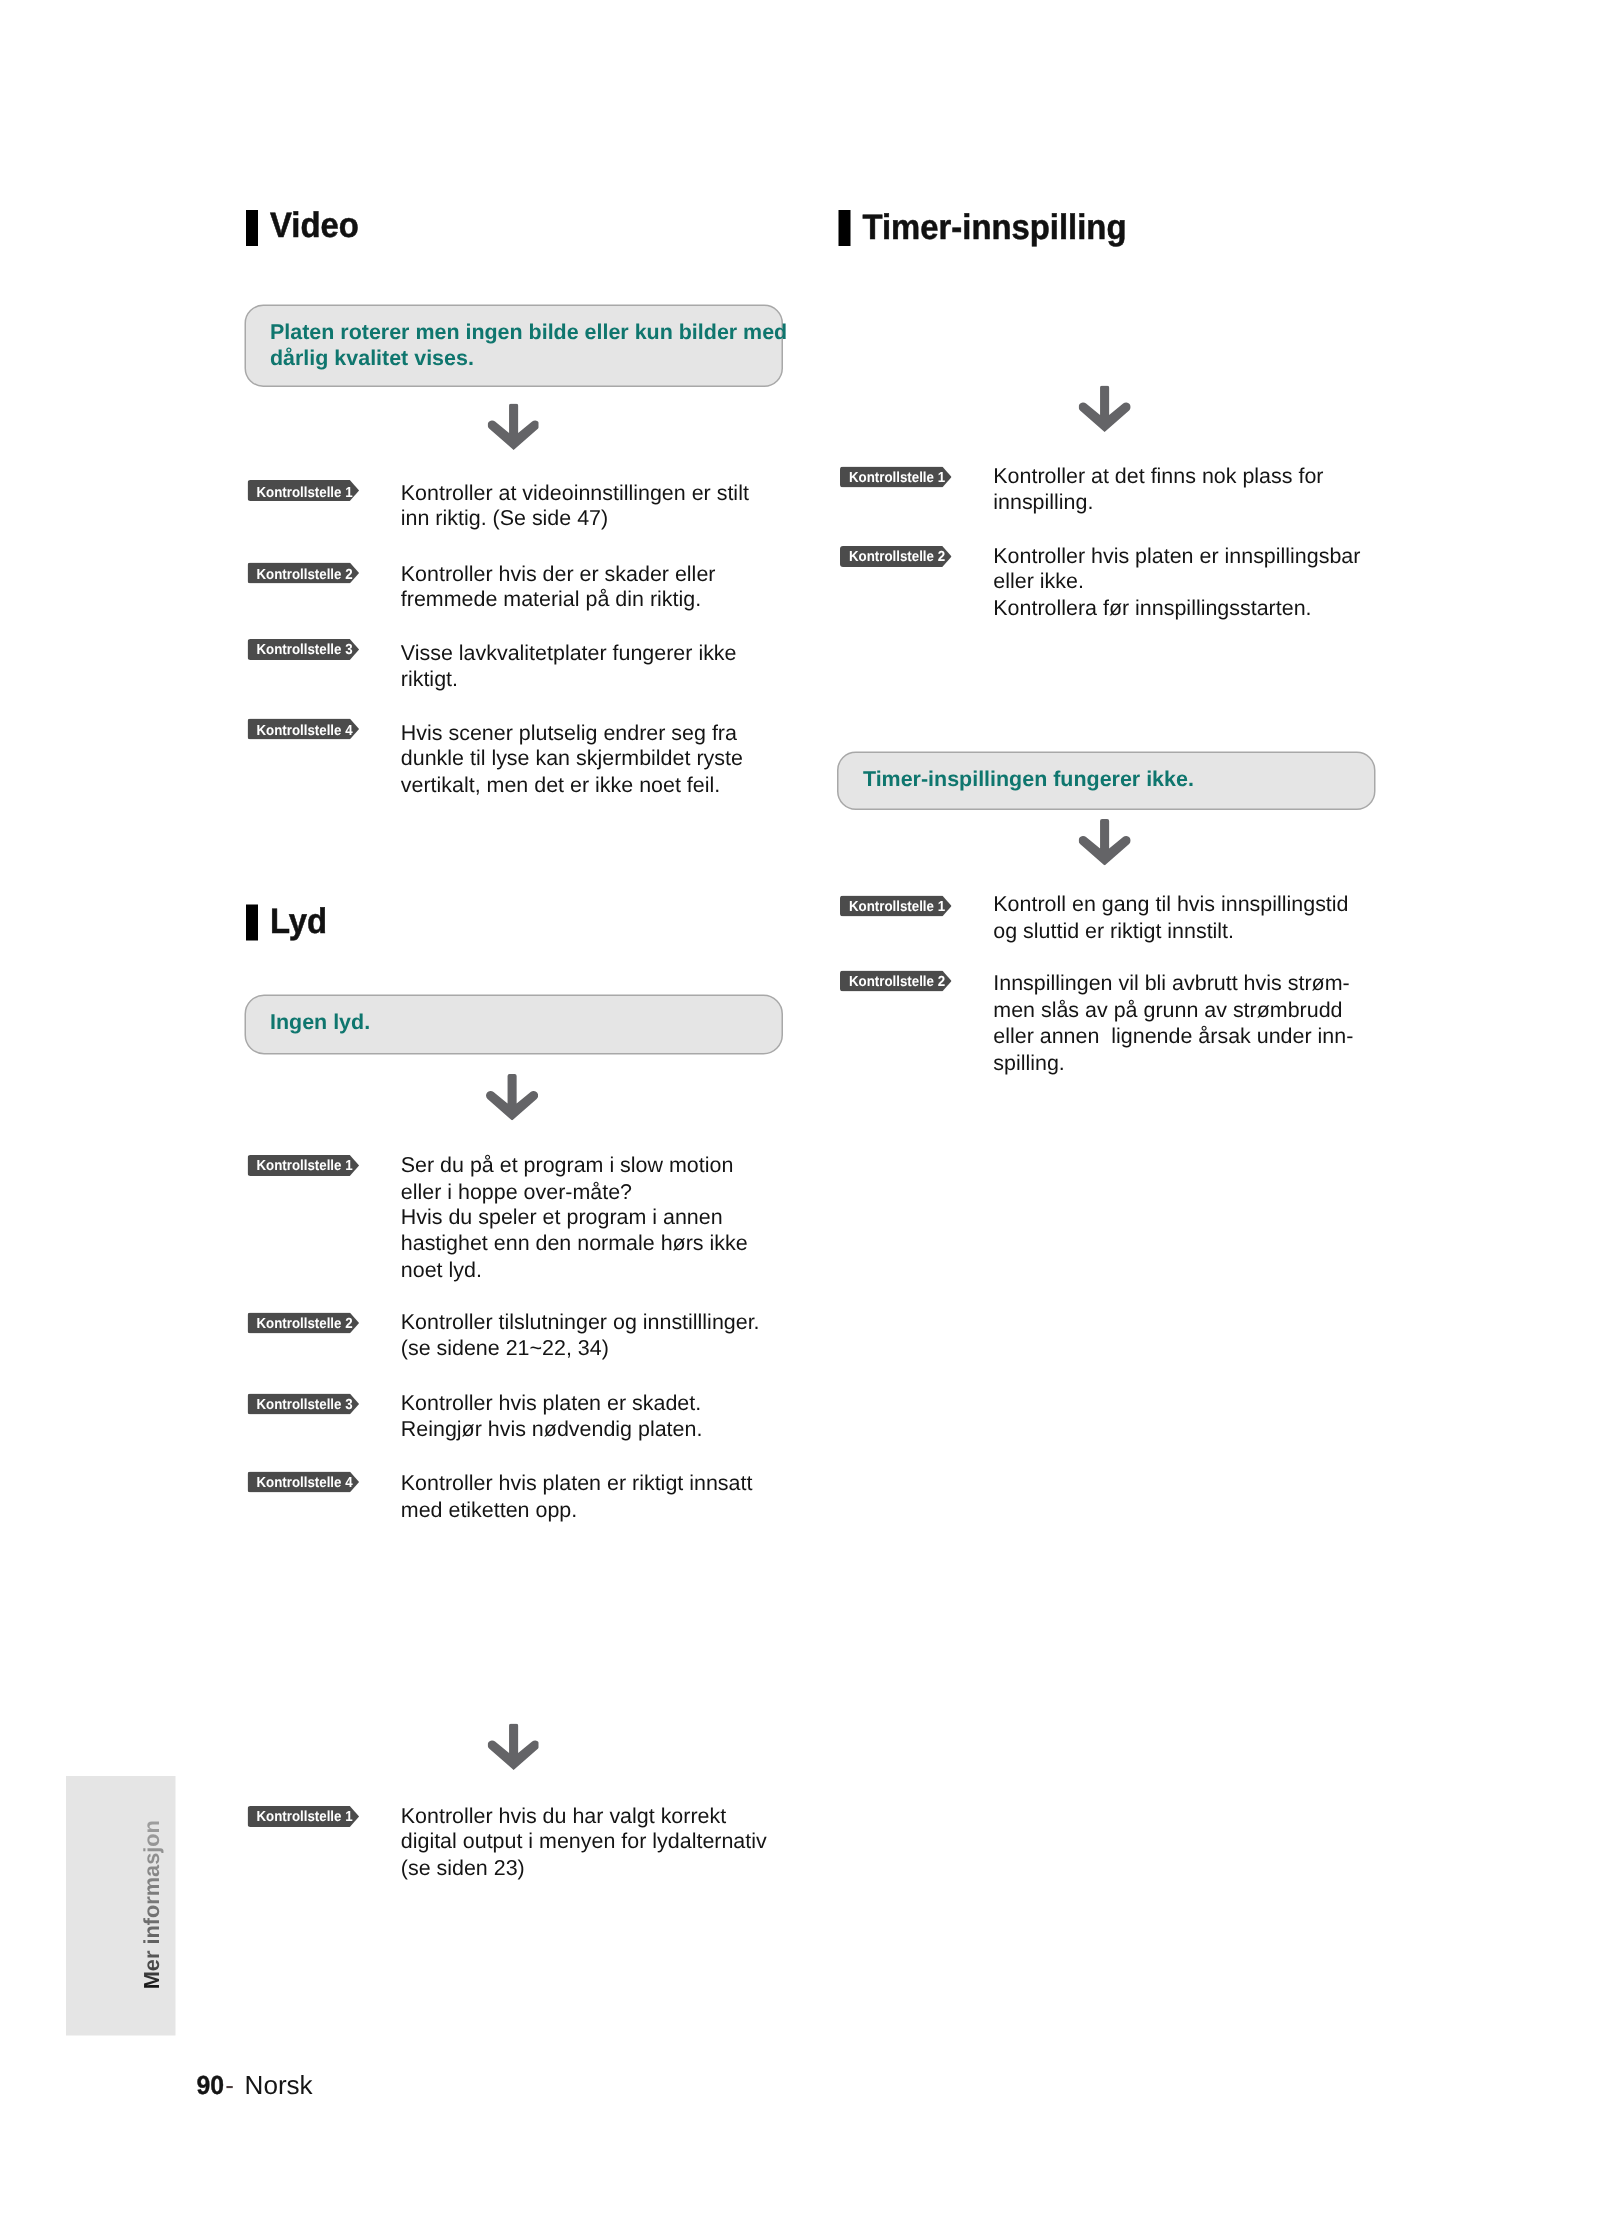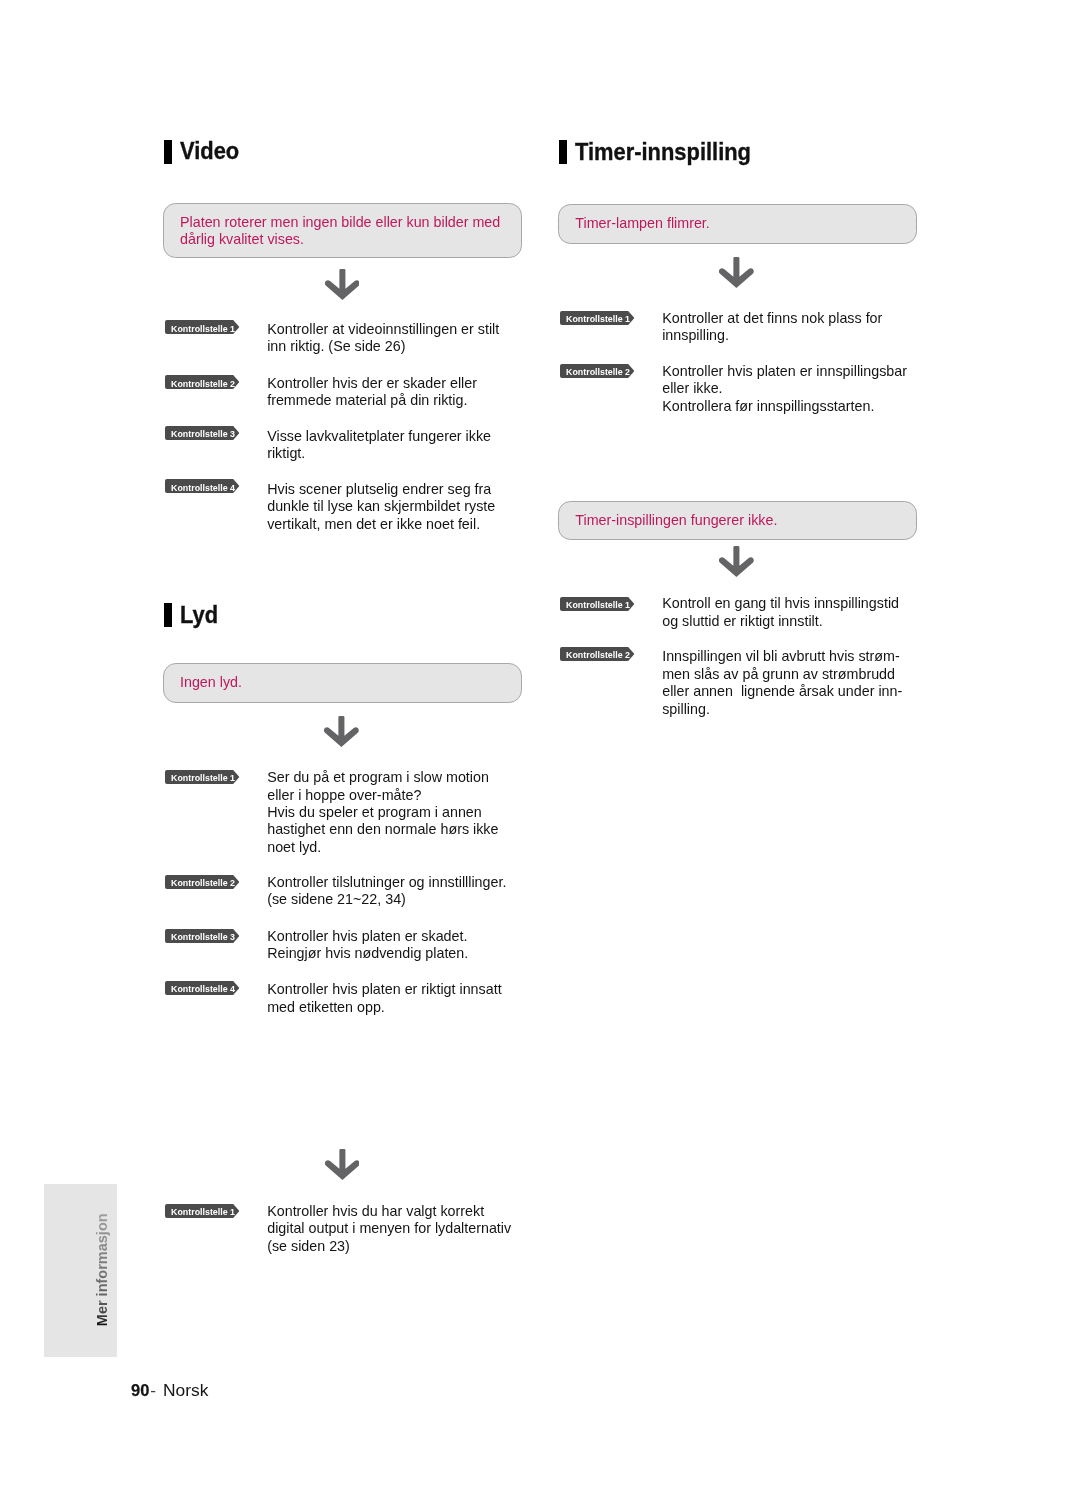--- a/index.html
+++ b/index.html
@@ -12,22 +12,22 @@
   .sec-head{position:absolute;}
   .sec-bar{position:absolute;left:0;top:0;width:7.6px;height:24.2px;background:#000;}
   .sec-title{position:absolute;left:15.8px;top:-1.7px;font-size:23.6px;font-weight:bold;
              color:#111;white-space:nowrap;letter-spacing:0px;
              -webkit-text-stroke:0.35px #111;
              transform:scaleX(0.928);transform-origin:0 50%;}
 
   
   .symptom{position:absolute;box-sizing:border-box;background:#e5e5e5;
            border:1.5px solid #a8a8a8;border-radius:12.5px;}
-  .symptom .stxt{position:absolute;left:16px;top:10px;font-size:14.3px;color:#be185d;
-                 line-height:17.45px;white-space:pre;}
+  .symptom .stxt{position:absolute;left:16px;top:10px;font-size:14.3px;color:#0f766e;
+                 line-height:17.45px;white-space:pre;font-weight:bold;}
 
   
   .arrow{position:absolute;display:block;}
 
   
   .chkrow{position:absolute;}
   .badge{position:absolute;left:0;top:0;display:block;}
   .bl{position:absolute;left:5.9px;top:1.3px;height:14px;
       color:#fff;font-size:9.7px;font-weight:bold;line-height:14.2px;
       white-space:nowrap;transform:scaleX(0.915);transform-origin:0 50%;}
@@ -80,21 +80,21 @@
   <svg class="arrow" style="left:324.6px;top:268.6px;" width="34.8" height="31.0" fill="#646467">
       <use href="#sym-arrow"></use>
     </svg>
 
   <div class="chkrow" style="left:165.4px;top:320.3px;--dy:0.3px;">
     <svg class="badge" width="74.4" height="14" fill="#4b4b4b">
         <use href="#sym-badge"></use>
       </svg>
     <div class="bl">Kontrollstelle 1</div>
     <div class="ctxt">Kontroller at videoinnstillingen er stilt
-inn riktig. (Se side 26)</div>
+inn riktig. (Se side 47)</div>
   </div>
   <div class="chkrow" style="left:165.4px;top:375.3px;--dy:-0.4px;">
     <svg class="badge" width="74.4" height="14" fill="#4b4b4b">
         <use href="#sym-badge"></use>
       </svg>
     <div class="bl">Kontrollstelle 2</div>
     <div class="ctxt">Kontroller hvis der er skader eller
 fremmede material på din riktig.</div>
   </div>
   <div class="chkrow" style="left:165.4px;top:426.1px;--dy:1.6px;">
@@ -175,23 +175,20 @@
     <div class="ctxt">Kontroller hvis du har valgt korrekt
 digital output i menyen for lydalternativ
 (se siden 23)</div>
   </div>
 
   <div class="sec-head" style="left:559.1px;top:140.2px;">
     <div class="sec-bar"></div>
     <div class="sec-title">Timer-innspilling</div>
   </div>
 
-  <div class="symptom" style="left:558.3px;top:203.7px;width:358.5px;height:40.6px;">
-    <div class="stxt">Timer-lampen flimrer.</div>
-  </div>
   <svg class="arrow" style="left:719.0px;top:257.0px;" width="34.8" height="31.0" fill="#646467">
       <use href="#sym-arrow"></use>
     </svg>
 
   <div class="chkrow" style="left:560.4px;top:310.9px;--dy:-0.9px;">
     <svg class="badge" width="74.4" height="14" fill="#4b4b4b">
         <use href="#sym-badge"></use>
       </svg>
     <div class="bl">Kontrollstelle 1</div>
     <div class="ctxt">Kontroller at det finns nok plass for

